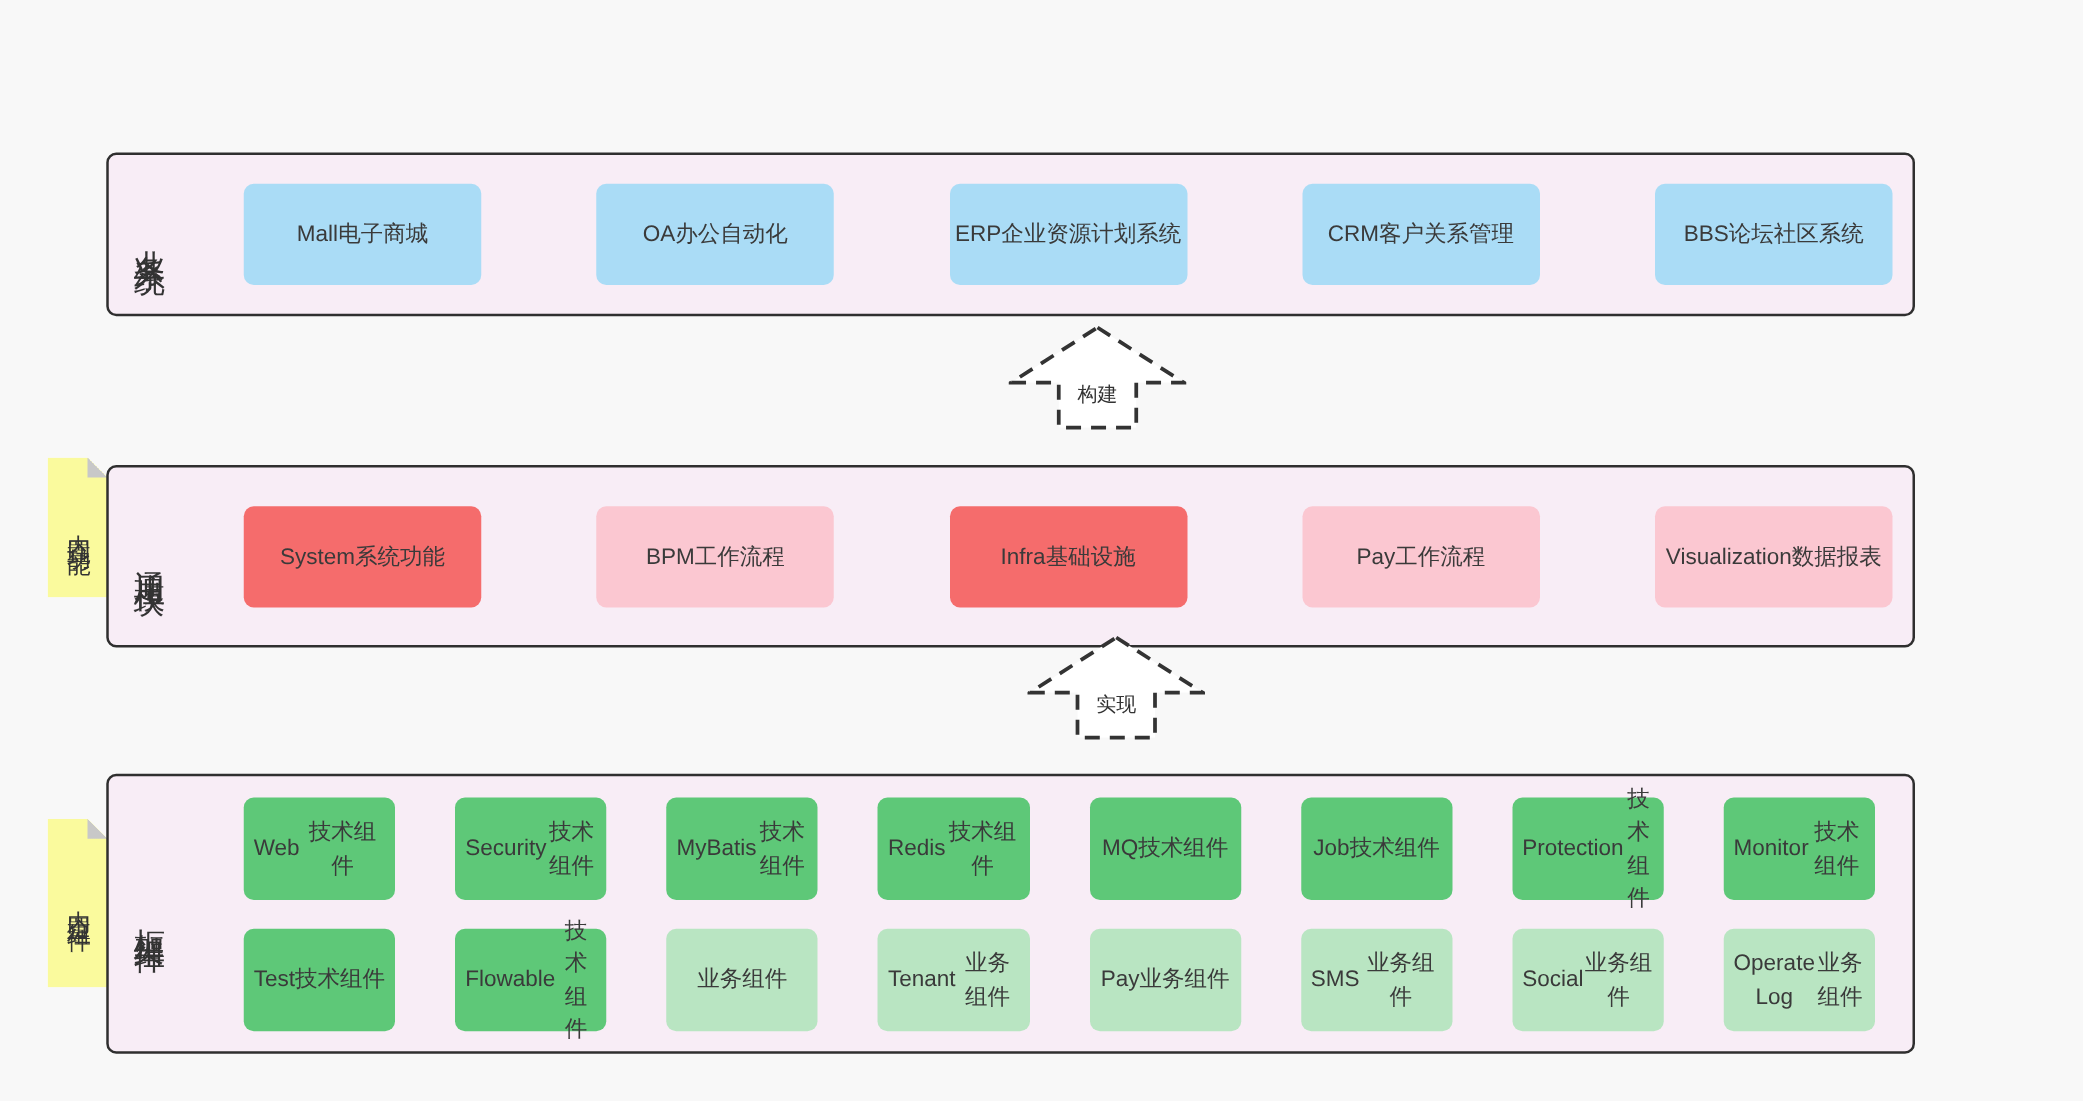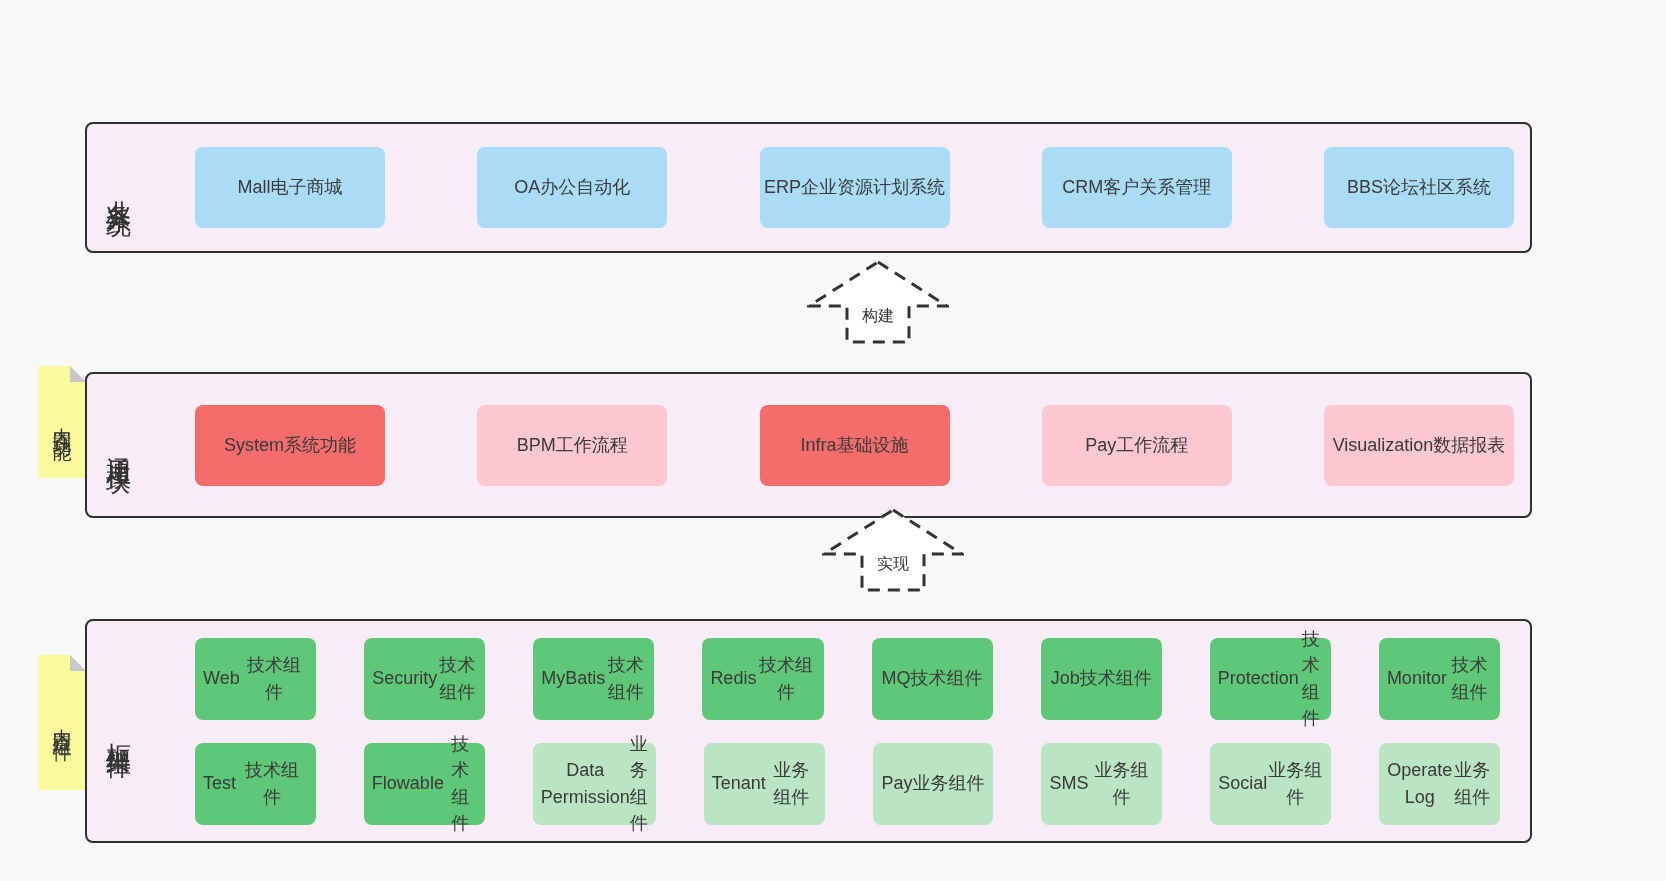--- a/index.html
+++ b/index.html
@@ -274,21 +274,20 @@
             <div>Test</div>
             <div>技术组件</div>
           </div>
 
           <div class="box green-dark">
             <div>Flowable</div>
             <div>技术组件</div>
           </div>
 
           <div class="box green-light">
-            <div>Data Permission</div>
             <div>业务组件</div>
           </div>
 
           <div class="box green-light">
             <div>Tenant</div>
             <div>业务组件</div>
           </div>
 
           <div class="box green-light">
             <div>Pay</div>

